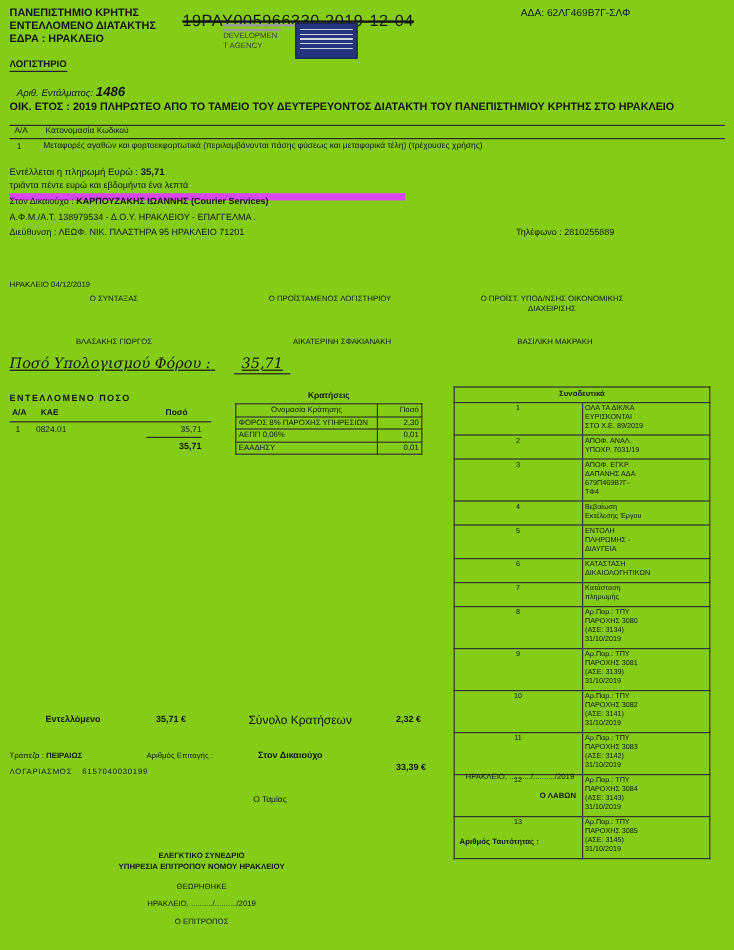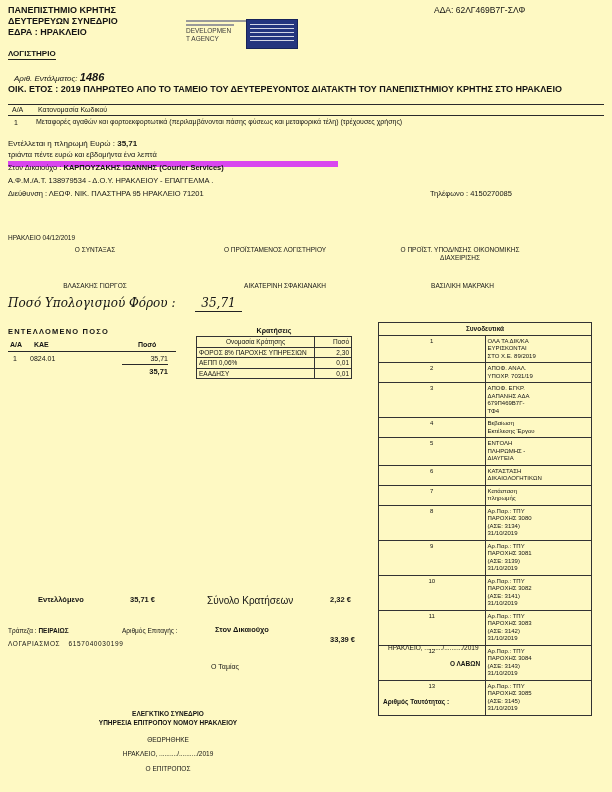--- a/index.html
+++ b/index.html
@@ -1,53 +1,54 @@
 <!DOCTYPE html>
 <html><head>
 <meta charset="utf-8">
 <style>
   html,body { margin:0; padding:0; background:#8a8a8a; }
   .page {
     position:relative; width:612px; height:792px; margin:0 auto;
-    background:#fef9c3; color:#141414; overflow:hidden;
+    background:#84cc16; color:#141414; overflow:hidden;
     font-family:"Liberation Sans", sans-serif;
   }
   .t { position:absolute; white-space:nowrap; }
   .wrap { white-space:normal; }
   .b { font-weight:bold; }
   .hline { position:absolute; height:0; border-top:1px solid #2a2a2a; }
   .bar { position:absolute; background:#9a9a9a; height:2px; }
   .strike { text-decoration:line-through; text-decoration-thickness:1.5px; }
   .stamp-box {
     position:absolute; background-color:#24357e;
     background-image:repeating-linear-gradient(to bottom, rgba(255,255,255,0.8) 0 1px, rgba(36,53,126,0) 1px 4px);
     background-position:3px 4px; background-size:calc(100% - 6px) calc(100% - 8px); background-repeat:no-repeat;
     border:1px solid #17235a;
   }
-  .serif-it { font-family:"DejaVu Serif", serif; font-style:italic; }
+  .serif-it { font-family:"DejaVu Serif", serif; font-style:italic;text-decoration:underline; }
   table { border-collapse:collapse; }
   .ded-table { position:absolute; left:196px; top:336px; width:156px; font-size:6.5px; line-height:7.5px; table-layout:fixed; }
   .ded-table th, .ded-table td { border:1px solid #333; padding:1px 2px; vertical-align:top; font-weight:normal; }
   .ded-table .amt { text-align:right; width:32px; }
   .acc-table { position:absolute; left:378px; top:322px; width:214px; font-size:6px; line-height:7.5px; table-layout:fixed; }
   .acc-table th, .acc-table td { border:1px solid #333; padding:2px 2px; vertical-align:top; }
   .acc-table .no { width:13px; text-align:center; }
   .acc-table .txt { padding-right:55px; }
   .acc-table th { font-size:6.5px; }
   .ctr { text-align:center; }
 </style>
 </head>
 <body>
 
 <div class="page">
 
   <div class="t b" style="left:8px; top:5px;  font-size:9px;">ΠΑΝΕΠΙΣΤΗΜΙΟ ΚΡΗΤΗΣ</div>
-  <div class="t b" style="left:8px; top:16px; font-size:9px;">ΔΕΥΤΕΡΕΥΩΝ ΣΥΝΕΔΡΙΟ</div>
+  <div class="t b" style="left:8px; top:16px; font-size:9px;">ΕΝΤΕΛΛΟΜΕΝΟ ΔΙΑΤΑΚΤΗΣ</div>
   <div class="t b" style="left:8px; top:27px; font-size:9px;">ΕΔΡΑ : ΗΡΑΚΛΕΙΟ</div>
 
+  <div class="t strike" style="left:152px; top:10px; font-size:13.5px; letter-spacing:0.5px;">19PAY005966330 2019-12-04</div>
   <div class="t" style="left:434px; top:5px; font-size:8.5px;">ΑΔΑ: 62ΛΓ469Β7Γ-ΣΛΦ</div>
 
   <div class="bar" style="left:186px; top:20px; width:60px;"></div>
   <div class="bar" style="left:186px; top:24px; width:48px;"></div>
   <div class="t" style="left:186px; top:27px; font-size:6.5px; color:#3a3a3a;">DEVELOPMEN</div>
   <div class="t" style="left:186px; top:35px; font-size:6.5px; color:#3a3a3a;">T AGENCY</div>
   <div class="stamp-box" style="left:246px; top:19px; width:50px; height:28px;"></div>
 
   <div class="t b" style="left:8px; top:49px; font-size:8px; border-bottom:1px solid #222; padding-bottom:1px;">ΛΟΓΙΣΤΗΡΙΟ</div>
 
@@ -75,21 +76,21 @@
     <span>Στον Δικαιούχο :</span>
     <span class="b">ΚΑΡΠΟΥΖΑΚΗΣ ΙΩΑΝΝΗΣ (Courier Services)</span>
   </div>
   <div class="t" style="left:8px; top:176px; font-size:7.5px;">Α.Φ.Μ./Α.Τ. 138979534   -  Δ.Ο.Υ. ΗΡΑΚΛΕΙΟΥ   -  ΕΠΑΓΓΕΛΜΑ .</div>
   <div class="t" style="left:8px; top:189px; font-size:7.5px;">
     <span>Διεύθυνση :</span>
     <span>ΛΕΩΦ. ΝΙΚ. ΠΛΑΣΤΗΡΑ 95 ΗΡΑΚΛΕΙΟ 71201</span>
   </div>
   <div class="t" style="left:430px; top:189px; font-size:7.5px;">
     <span>Τηλέφωνο :</span>
-    <span>4150270085</span>
+    <span>2810255889</span>
   </div>
 
 
   <div class="t" style="left:8px; top:234px; font-size:6.5px;">ΗΡΑΚΛΕΙΟ  04/12/2019</div>
 
   <div class="t ctr" style="left:40px;  top:246px; width:110px; font-size:6.5px; white-space:normal;">Ο ΣΥΝΤΑΞΑΣ</div>
   <div class="t ctr" style="left:200px; top:246px; width:150px; font-size:6.5px; white-space:normal;">Ο ΠΡΟΪΣΤΑΜΕΝΟΣ ΛΟΓΙΣΤΗΡΙΟΥ</div>
   <div class="t ctr wrap" style="left:380px; top:246px; width:160px; font-size:6.5px; line-height:8px;">Ο ΠΡΟΪΣΤ. ΥΠΟΔ/ΝΣΗΣ ΟΙΚΟΝΟΜΙΚΗΣ ΔΙΑΧΕΙΡΙΣΗΣ</div>
 
   <div class="t ctr" style="left:30px;  top:282px; width:130px; font-size:6.5px;">ΒΛΑΣΑΚΗΣ ΓΙΩΡΓΟΣ</div>

